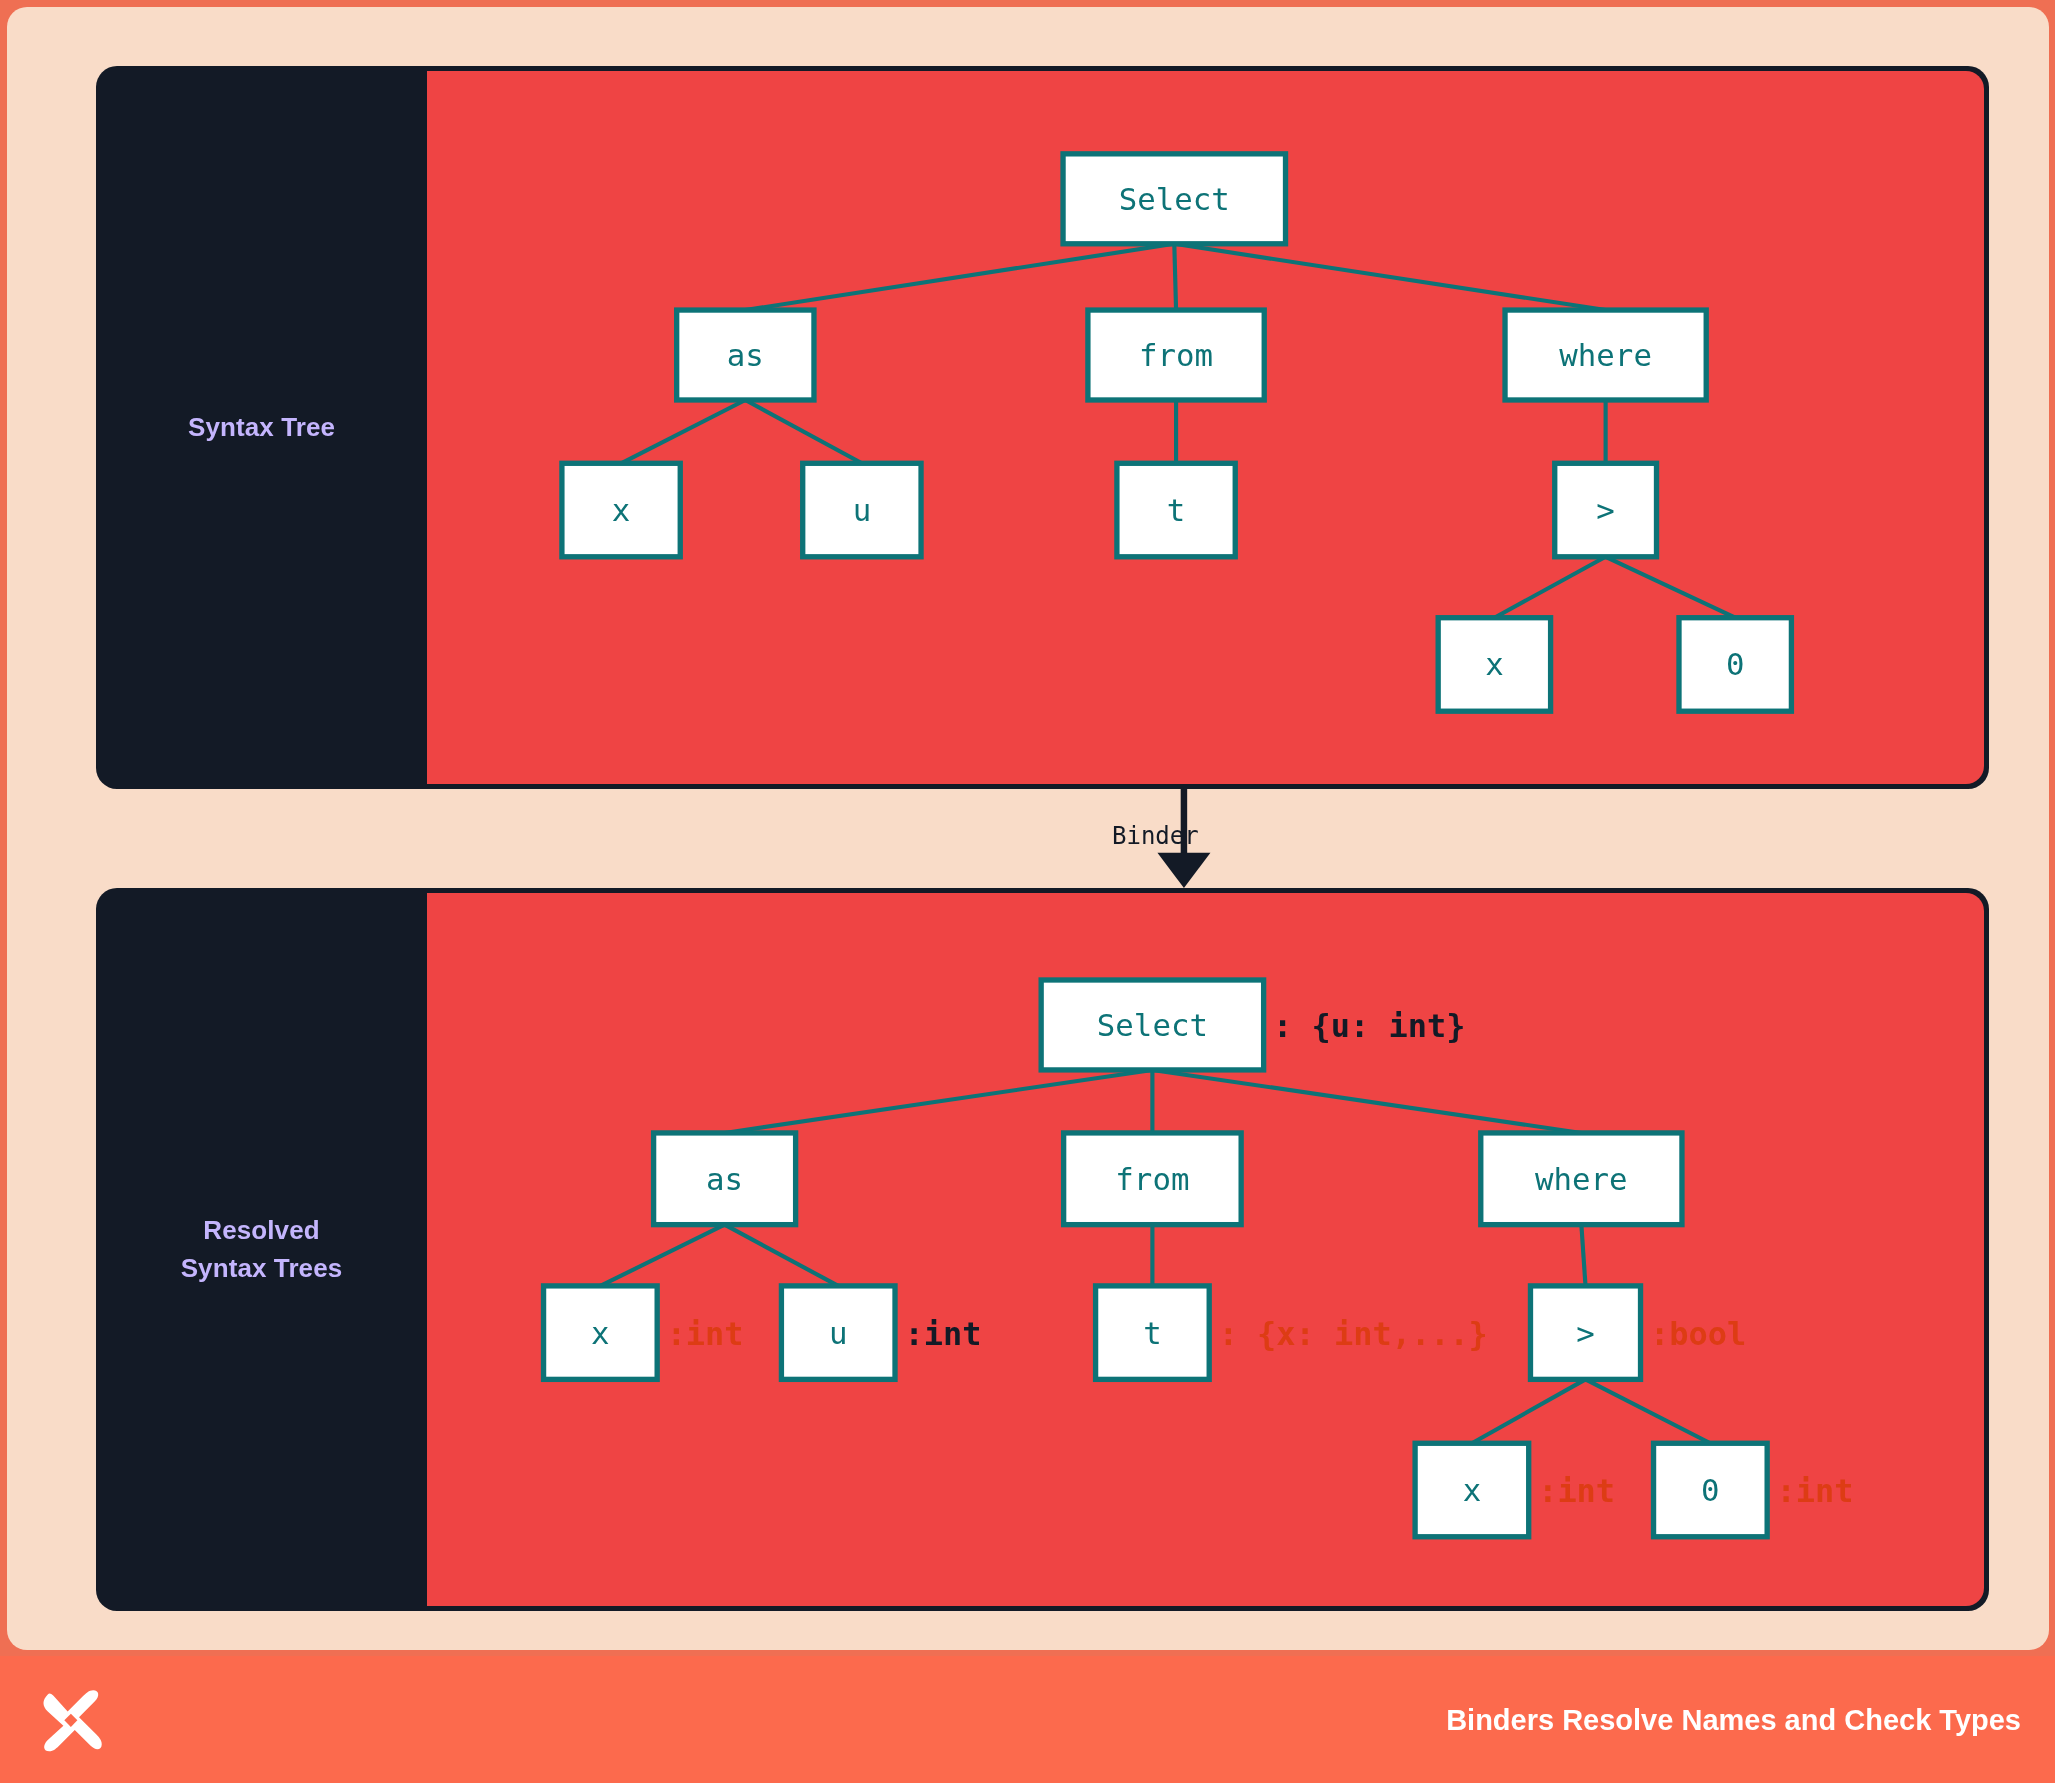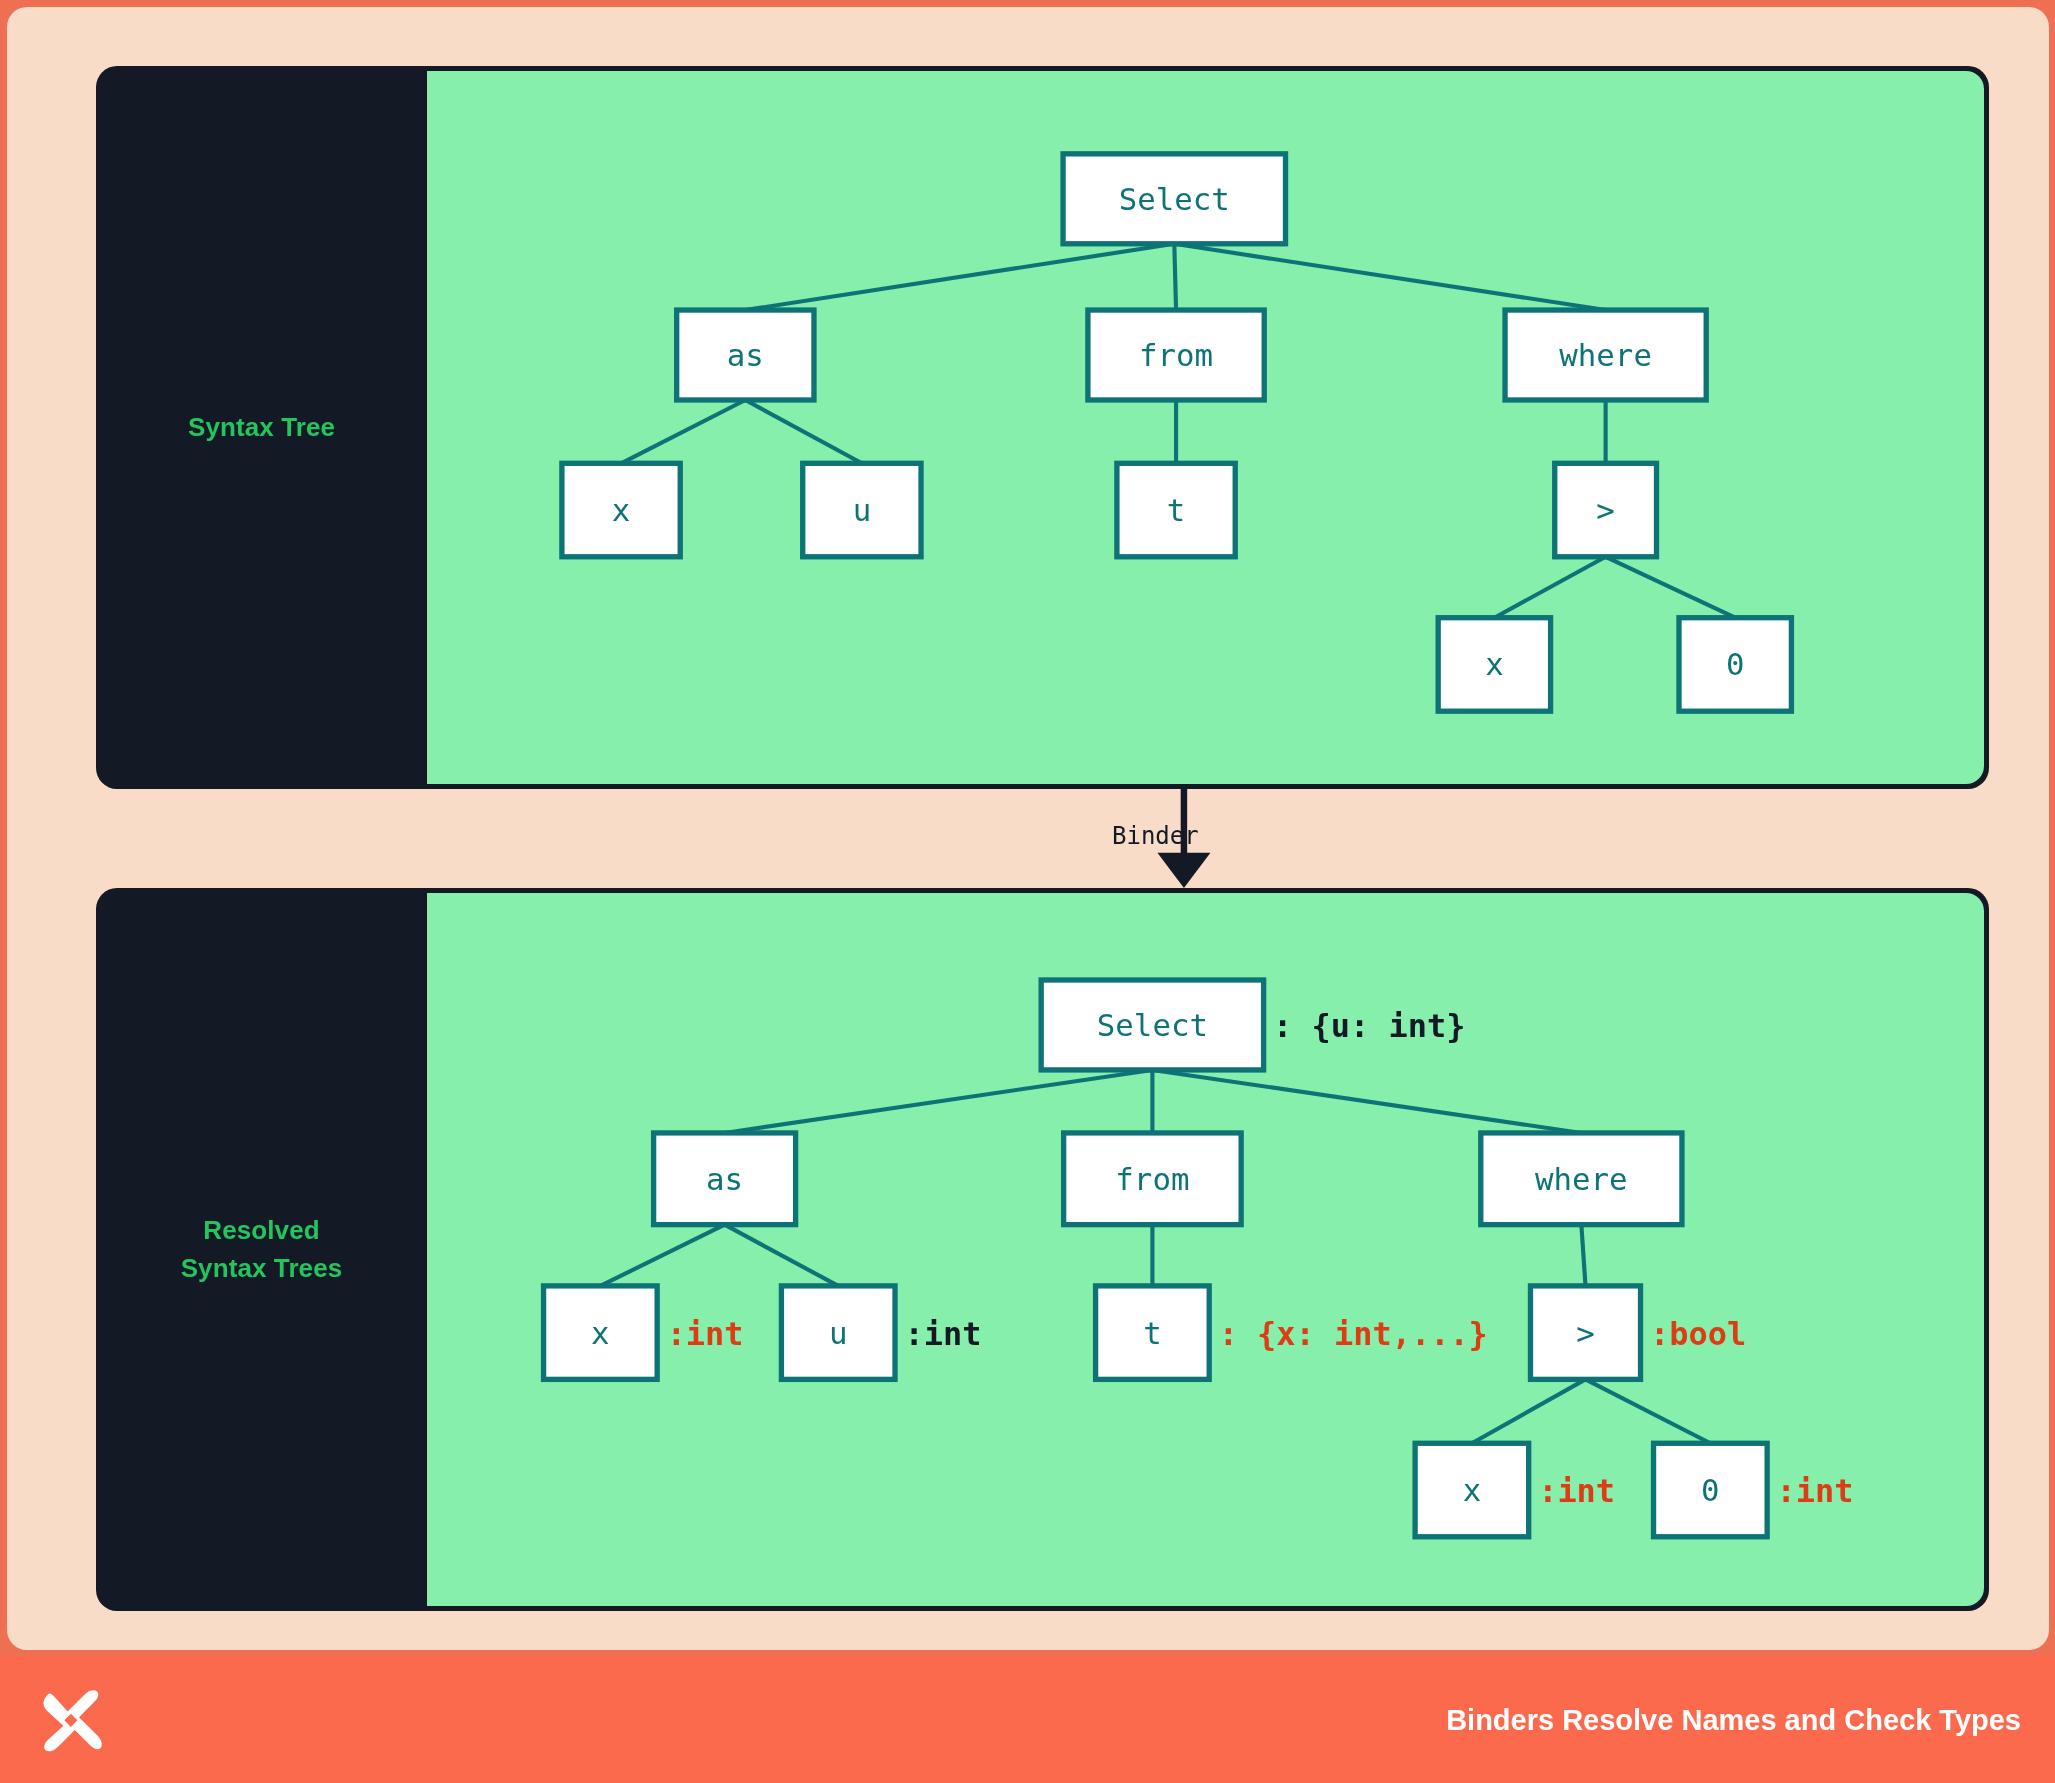--- a/index.html
+++ b/index.html
@@ -34,32 +34,32 @@
   .rail {
     position: absolute;
     left: 0; top: 0; bottom: 0;
     width: 331px;
     border-radius: 21px 0 0 21px;
     display: flex;
     align-items: center;
     justify-content: center;
   }
   .rail-label {
-    color: #22c55e;
+    color: #c4b5fd;
     font-size: 26px;
     font-weight: 700;
     line-height: 1.45;
     text-align: center;
     letter-spacing: 0.1px;
   }
   .stage {
     position: absolute;
     left: 331px; top: 5.3px;
     right: 5.3px; bottom: 5.3px;
-    background: #86efac;
+    background: #ef4444;
     border-radius: 0 18px 18px 0;
     overflow: hidden;
   }
 
   #panel-top    { left: 89px; top: 59px;  width: 1893px; height: 723px; }
   #panel-bottom { left: 89px; top: 881px; width: 1893px; height: 723px; }
 
   
   .tree-svg { position: absolute; left: 0; top: 0; width: 100%; height: 100%; }
 

